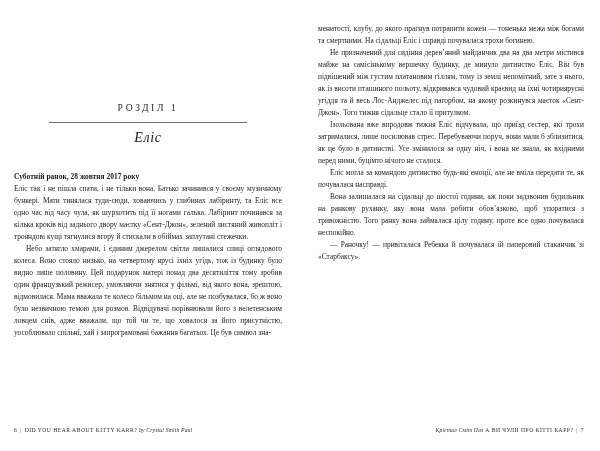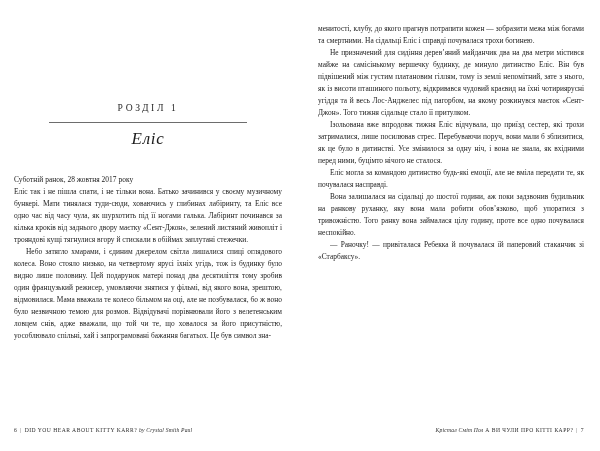--- a/index.html
+++ b/index.html
@@ -59,31 +59,31 @@
     margin: 0 0 9px 0;
     font-weight: 400;
   }
   .chapter-rule {
     width: 74%;
     height: 0;
     border-top: 0.8px solid #6d6d6d;
     margin: 0 auto 7px auto;
   }
   .chapter-title {
-    font-size: 17px;
+    font-size: 14px;
     font-style: italic;
     letter-spacing: 0.7px;
     color: #1d1d1d;
     line-height: 1.1;
     margin: 0;
     font-weight: 400;
   }
   .dateline {
     font-size: 7.4px;
-    font-weight: normal;
+    font-weight: bold;
     line-height: 1.62;
     margin: 0 0 0 0;
     text-align: left;
     letter-spacing: 0.05px;
   }
   p.body-text {
     font-size: 7.4px;
     line-height: 1.62;
     margin: 0;
     text-align: justify;
@@ -156,21 +156,21 @@
     <div class="footer footer-left">
       <span class="folio">6</span><span class="sep">|</span><span class="booktitle">DID YOU HEAR ABOUT KITTY KARR?</span>&nbsp;<span class="author">by Crystal Smith Paul</span>
     </div>
 
   </div>
 
   <div class="page page-right">
 
     <div class="column-body">
 
-      <p class="body-text first">менитості, клубу, до якого прагнув потрапити кожен — зобразити межа між богами та смертними. На сідальці Еліс і справді почувалася трохи богинею.</p>
+      <p class="body-text first">менитості, клубу, до якого прагнув потрапити кожен — тоненька межа між богами та смертними. На сідальці Еліс і справді почувалася трохи богинею.</p>
 
       <p class="body-text indent">Не призначений для сидіння дерев’яний майданчик два на два метри містився майже на самісінькому вершечку будинку, де минуло дитинство Еліс. Він був підвішений між густим платановим гіллям, тому із землі непомітний, зате з нього, як із висоти пташиного польоту, відкривався чудовий краєвид на їхні чотириярусні угіддя та й весь Лос-Анджелес під пагорбом, на якому розкинувся маєток «Сент-Джон». Того тижня сідальце стало її притулком.</p>
 
       <p class="body-text indent">Ізольована вже впродовж тижня Еліс відчувала, що приїзд сестер, які трохи затрималися, лише посилював стрес. Перебуваючи поруч, вони мали б зблизитися, як це було в дитинстві. Усе змінилося за одну ніч, і вона не знала, як вхідними перед ними, буцімто нічого не сталося.</p>
 
       <p class="body-text indent">Еліс могла за командою дитинство будь-які емоції, але не вміла передати те, як почувалася насправді.</p>
 
       <p class="body-text indent">Вона залишалася на сідальці до шостої години, аж поки задзвонив будильник на ранкову руханку, яку вона мала робити обов’язково, щоб упоратися з тривожністю. Того ранку вона займалася цілу годину, проте все одно почувалася неспокійно.</p>
 
 

